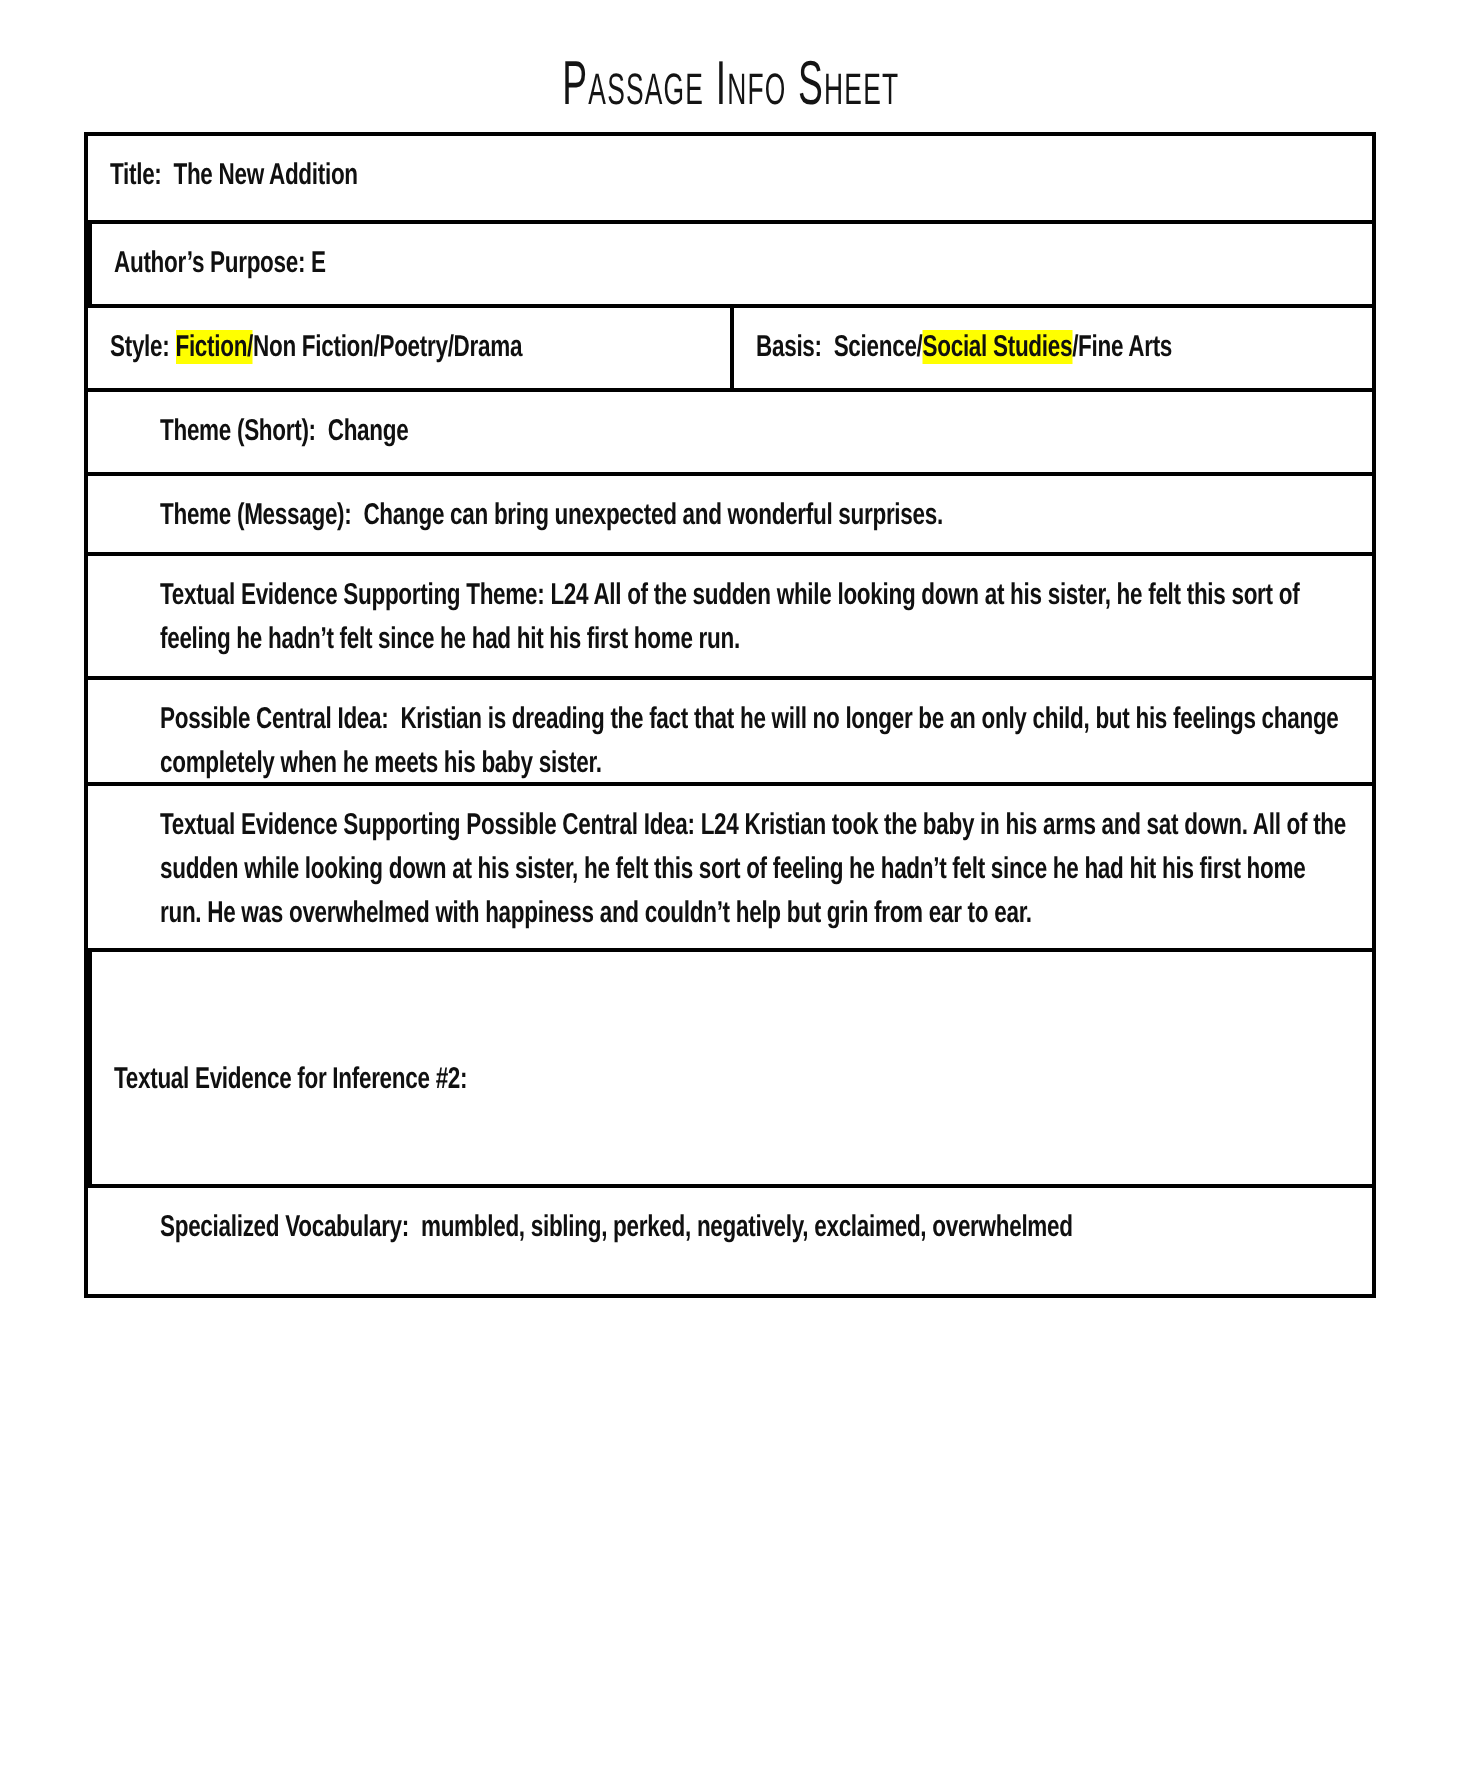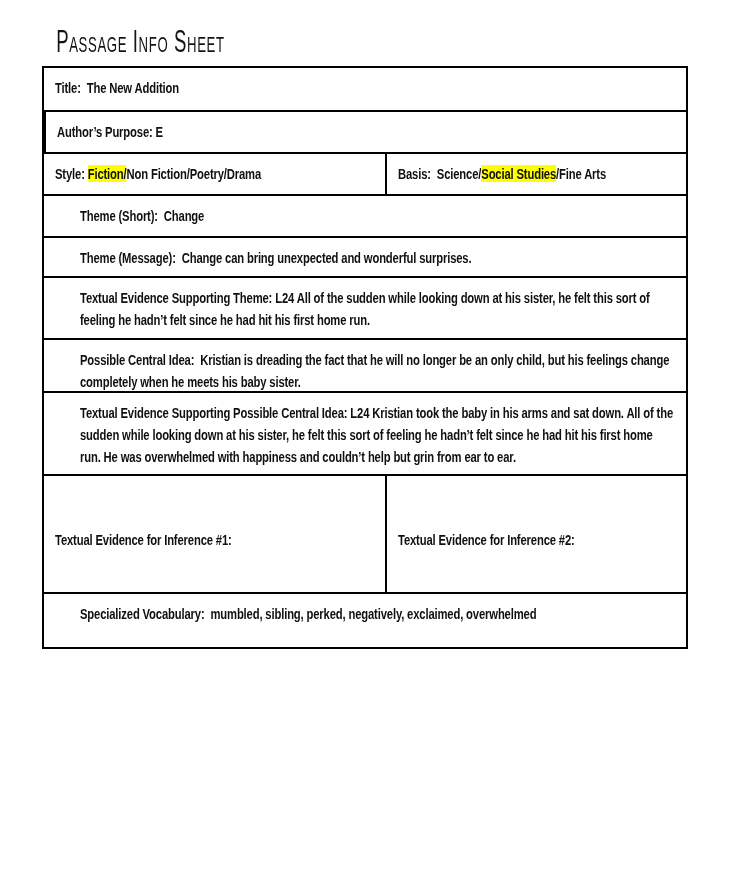--- a/index.html
+++ b/index.html
@@ -10,21 +10,21 @@
     width: 731px; height: 883px;
     overflow: hidden;
     font-family: "Liberation Sans", sans-serif;
     font-weight: bold;
     color: #101010;
     position: relative;
   }
   .page-title-wrap {
     margin-top: 24px;
     height: 38px;
-    text-align: left;
+    text-align: center;
   }
   .page-title {
     display: inline-block;
     font-variant: small-caps;
     font-weight: normal;
     font-size: 31px;
     letter-spacing: 1px;
     color: #141414;
     transform: scaleX(0.60);
     transform-origin: 50% 50%;
@@ -35,21 +35,20 @@
     left: 42px; top: 66px;
     width: 646px;
     border: 2px solid #000;
     box-sizing: border-box;
     background: #fff;
   }
   .row {
     display: flex;
     border-top: 2px solid #000;
     box-sizing: border-box;
-    gap: 20px;
   }
   .row:first-child { border-top: none; }
   .cell {
     box-sizing: border-box;
     overflow: hidden;
     padding: 9px 11px 0 11px;
   }
   .cell.left  { width: 321px; flex: none; }
   .cell.right { flex: 1; border-left: 2px solid #000; }
   .cell.full  { width: 100%; padding-left: 36px; }
@@ -125,26 +124,20 @@
   </div>
 
   <div class="row" style="height:83px">
     <div class="cell full">
       <div class="cz">Textual Evidence Supporting Possible Central Idea: L24 Kristian took the baby in his arms and sat down. All of the sudden while looking down at his sister, he felt this sort of feeling he hadn’t felt since he had hit his first home run. He was overwhelmed with happiness and couldn’t help but grin from ear to ear.</div>
     </div>
   </div>
 
 
   <div class="row" style="height:118px">
-    <div class="cell left">
-      <div class="cz">
-        <div>Textual Evidence for Inference #1:</div>
-        
-      </div>
-    </div>
     <div class="cell right">
       <div class="cz">
         <div>Textual Evidence for Inference #2:</div>
         
       </div>
     </div>
   </div>
 
   <div class="row" style="height:55px">
     <div class="cell full">

